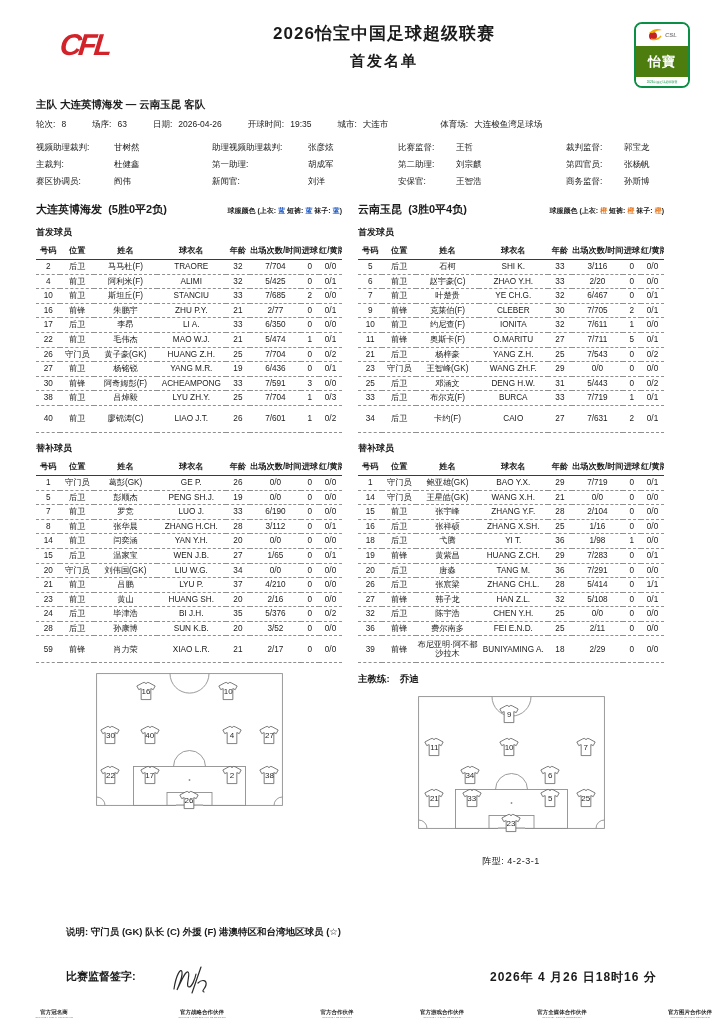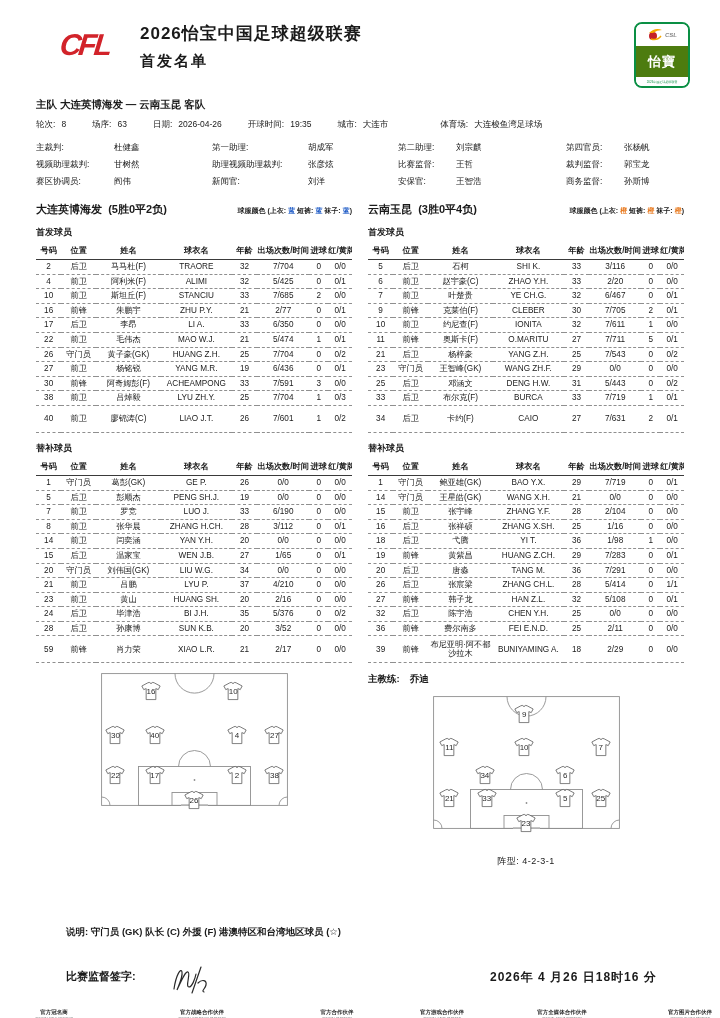--- a/index.html
+++ b/index.html
@@ -5,21 +5,21 @@
   html,body{margin:0;padding:0;}
   body{width:720px;height:1018px;background:#ffffff;color:#1a1a1a;
        font-family:"Liberation Sans","DejaVu Sans",sans-serif;overflow:hidden;position:relative;}
   .page{position:relative;width:720px;height:1018px;}
 
   
   .hdr{display:flex;align-items:flex-start;padding:22px 30px 0 30px;}
   .cfl{width:110px;padding-top:8px;text-align:center;}
   .cfl-text{font-style:italic;font-weight:900;font-size:30px;color:#d2232a;letter-spacing:-3px;
             transform:skew(-6deg);display:inline-block;line-height:1;}
-  .titles{flex:1;}
+  .titles{flex:1;text-align:center;}
   .t1{font-size:17px;font-weight:bold;letter-spacing:1px;}
   .t2{font-size:15px;font-weight:bold;margin-top:7px;letter-spacing:2px;}
   .badge{width:52px;height:62px;border:2px solid #0a8f44;border-radius:8px;background:#fff;
          overflow:hidden;display:flex;flex-direction:column;margin-left:6px;}
   .badge-top{height:22px;display:flex;align-items:center;justify-content:center;gap:2px;background:#fff;}
   .badge-mid{flex:1;background:#4d7c0f;display:flex;align-items:center;justify-content:center;
              color:#fff;font-weight:bold;font-size:13px;letter-spacing:1px;}
   .badge-bot{height:9px;display:flex;align-items:center;justify-content:center;
              font-size:3px;color:#0a8f44;background:#fff;}
   .csl-txt{font-size:6px;color:#8a8a8a;font-weight:bold;font-style:italic;}
@@ -32,21 +32,21 @@
   .pair .lbl{margin-right:6px;}
   .officials{padding:6px 36px 0 36px;font-size:8.5px;}
   .off-row{display:grid;grid-template-columns:176px 186px 168px 1fr;margin-top:5px;}
   .off-cell{display:flex;white-space:nowrap;}
   .off-cell .lbl{min-width:78px;}
   .off-row .off-cell:nth-child(2) .lbl{min-width:96px;}
   .off-row .off-cell:nth-child(3) .lbl{min-width:58px;}
   .off-row .off-cell:nth-child(4) .lbl{min-width:58px;}
 
   
-  .teams{display:flex;gap:16px;padding:14px 36px 0 36px;}
+  .teams{display:flex;gap:16px;padding:14px 56px 0 36px;}
   .teamcol{width:316px;}
   .teamhead{display:flex;align-items:baseline;justify-content:space-between;}
   .tname{font-size:11px;font-weight:bold;white-space:nowrap;}
   .kitline{font-size:7px;font-weight:bold;white-space:nowrap;}
   .seclabel{font-size:9px;font-weight:bold;margin-top:9px;}
   table{width:100%;border-collapse:collapse;table-layout:fixed;margin-top:4px;}
   th{font-size:8.2px;font-weight:bold;border-bottom:1px solid #3a3a3a;padding:2px 0 3px 0;white-space:nowrap;overflow:hidden;}
   td{font-size:8.2px;text-align:center;border-bottom:1px dashed #8f8f8f;padding:2px 0;height:9.6px;
      white-space:normal;overflow:hidden;line-height:1.15;}
   col.c1{width:8%;}col.c2{width:11%;}col.c3{width:20.5%;}col.c4{width:22.5%;}
@@ -109,52 +109,52 @@
     <span class="pair"><span class="lbl">场序:</span><span>63</span></span>
     <span class="pair"><span class="lbl">日期:</span><span>2026-04-26</span></span>
     <span class="pair"><span class="lbl">开球时间:</span><span>19:35</span></span>
     <span class="pair"><span class="lbl">城市:</span><span>大连市</span></span>
     <span class="pair wide"><span class="lbl">体育场:</span><span>大连梭鱼湾足球场</span></span>
   </div>
 
   <div class="officials">
     <div class="off-row">
       <span class="off-cell">
+          <span class="lbl">视频助理裁判:</span>
+          <span>甘树然</span>
+        </span>
+      <span class="off-cell">
+          <span class="lbl">助理视频助理裁判:</span>
+          <span>张彦炫</span>
+        </span>
+      <span class="off-cell">
+          <span class="lbl">比赛监督:</span>
+          <span>王哲</span>
+        </span>
+      <span class="off-cell">
+          <span class="lbl">裁判监督:</span>
+          <span>郭宝龙</span>
+        </span>
+    </div>
+    <div class="off-row">
+      <span class="off-cell">
           <span class="lbl">主裁判:</span>
           <span>杜健鑫</span>
         </span>
       <span class="off-cell">
           <span class="lbl">第一助理:</span>
           <span>胡成军</span>
         </span>
       <span class="off-cell">
           <span class="lbl">第二助理:</span>
           <span>刘宗麒</span>
         </span>
       <span class="off-cell">
           <span class="lbl">第四官员:</span>
           <span>张杨帆</span>
-        </span>
-    </div>
-    <div class="off-row">
-      <span class="off-cell">
-          <span class="lbl">视频助理裁判:</span>
-          <span>甘树然</span>
-        </span>
-      <span class="off-cell">
-          <span class="lbl">助理视频助理裁判:</span>
-          <span>张彦炫</span>
-        </span>
-      <span class="off-cell">
-          <span class="lbl">比赛监督:</span>
-          <span>王哲</span>
-        </span>
-      <span class="off-cell">
-          <span class="lbl">裁判监督:</span>
-          <span>郭宝龙</span>
         </span>
     </div>
     <div class="off-row">
       <span class="off-cell">
           <span class="lbl">赛区协调员:</span>
           <span>阎伟</span>
         </span>
       <span class="off-cell">
           <span class="lbl">新闻官:</span>
           <span>刘洋</span>

